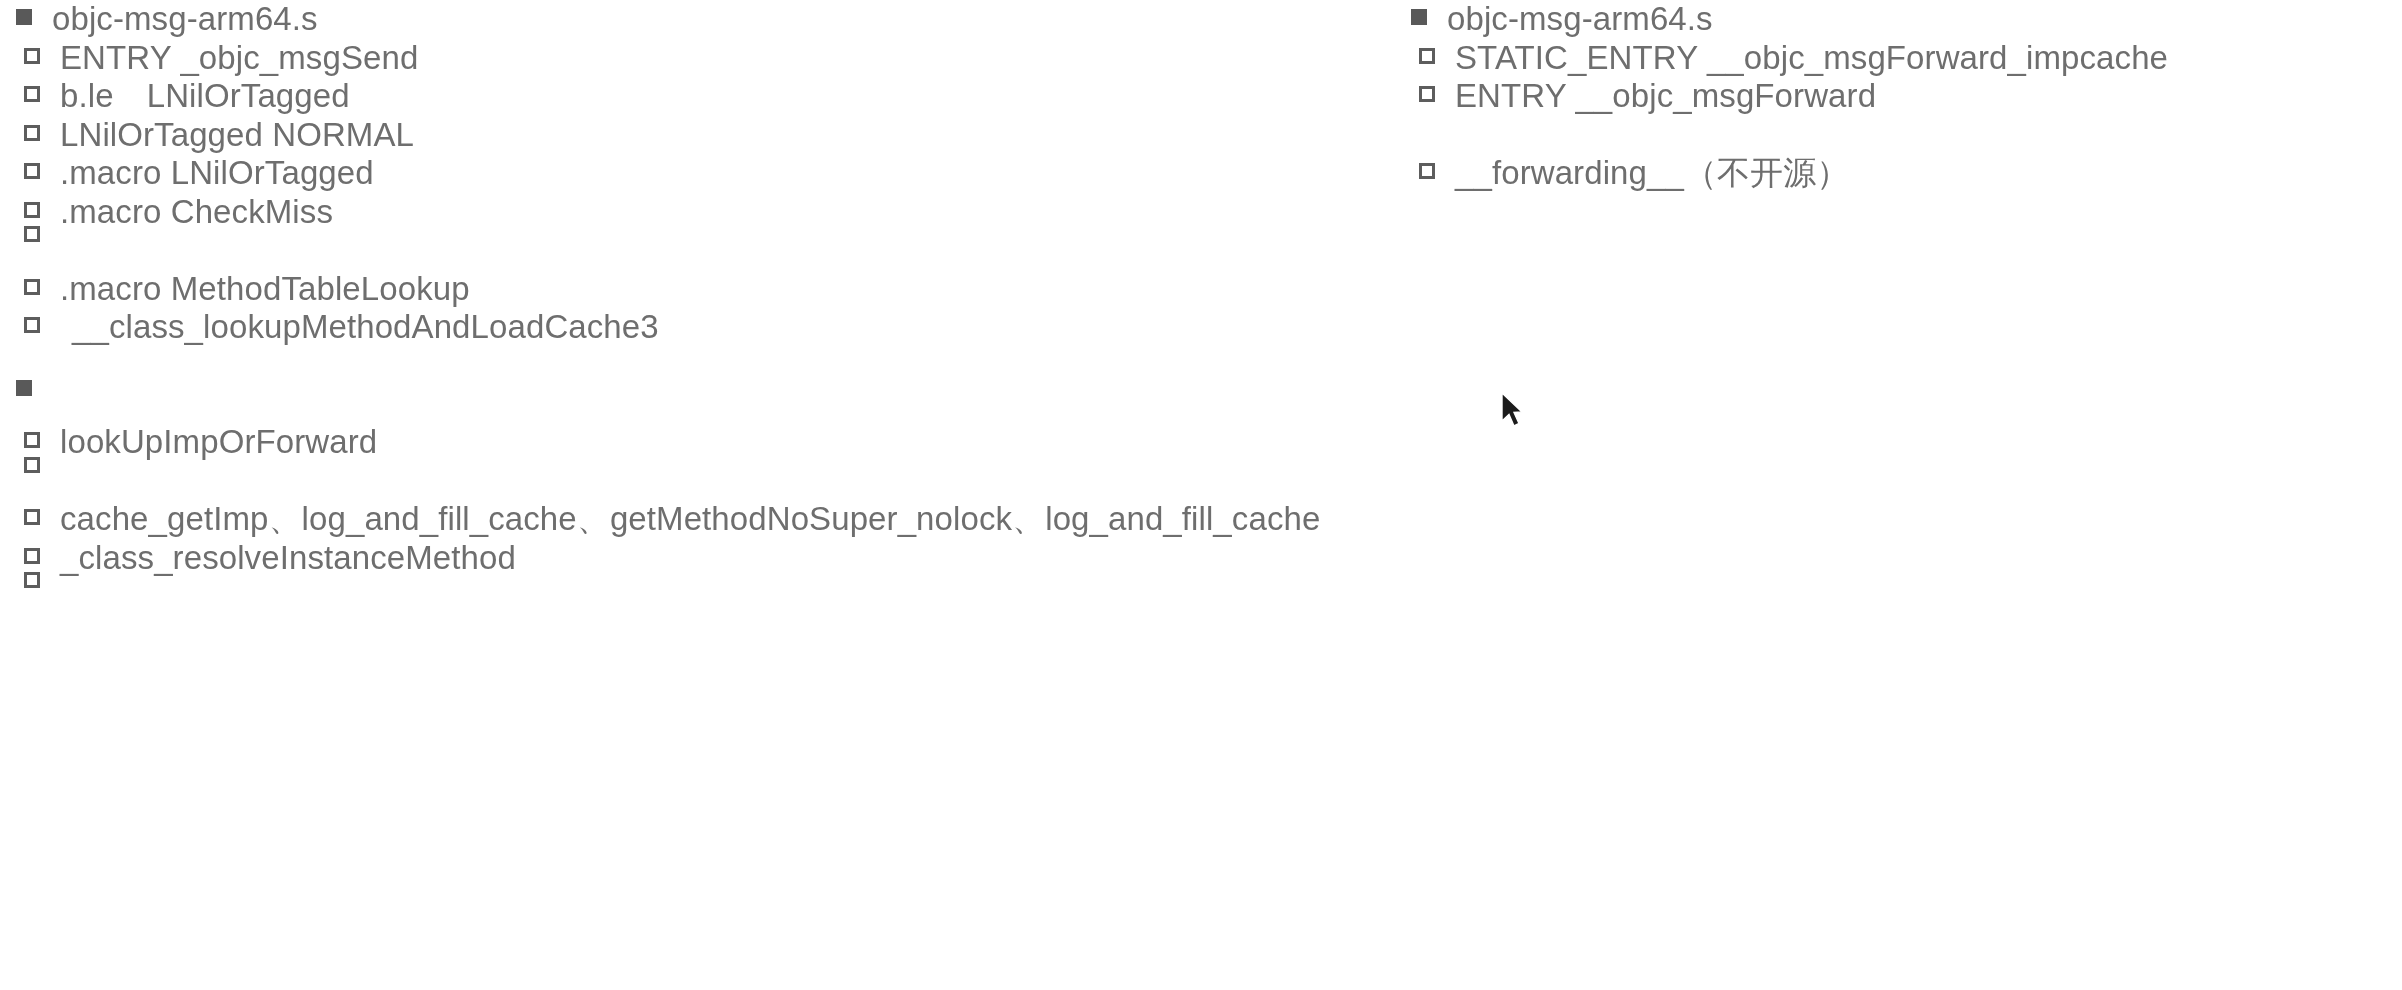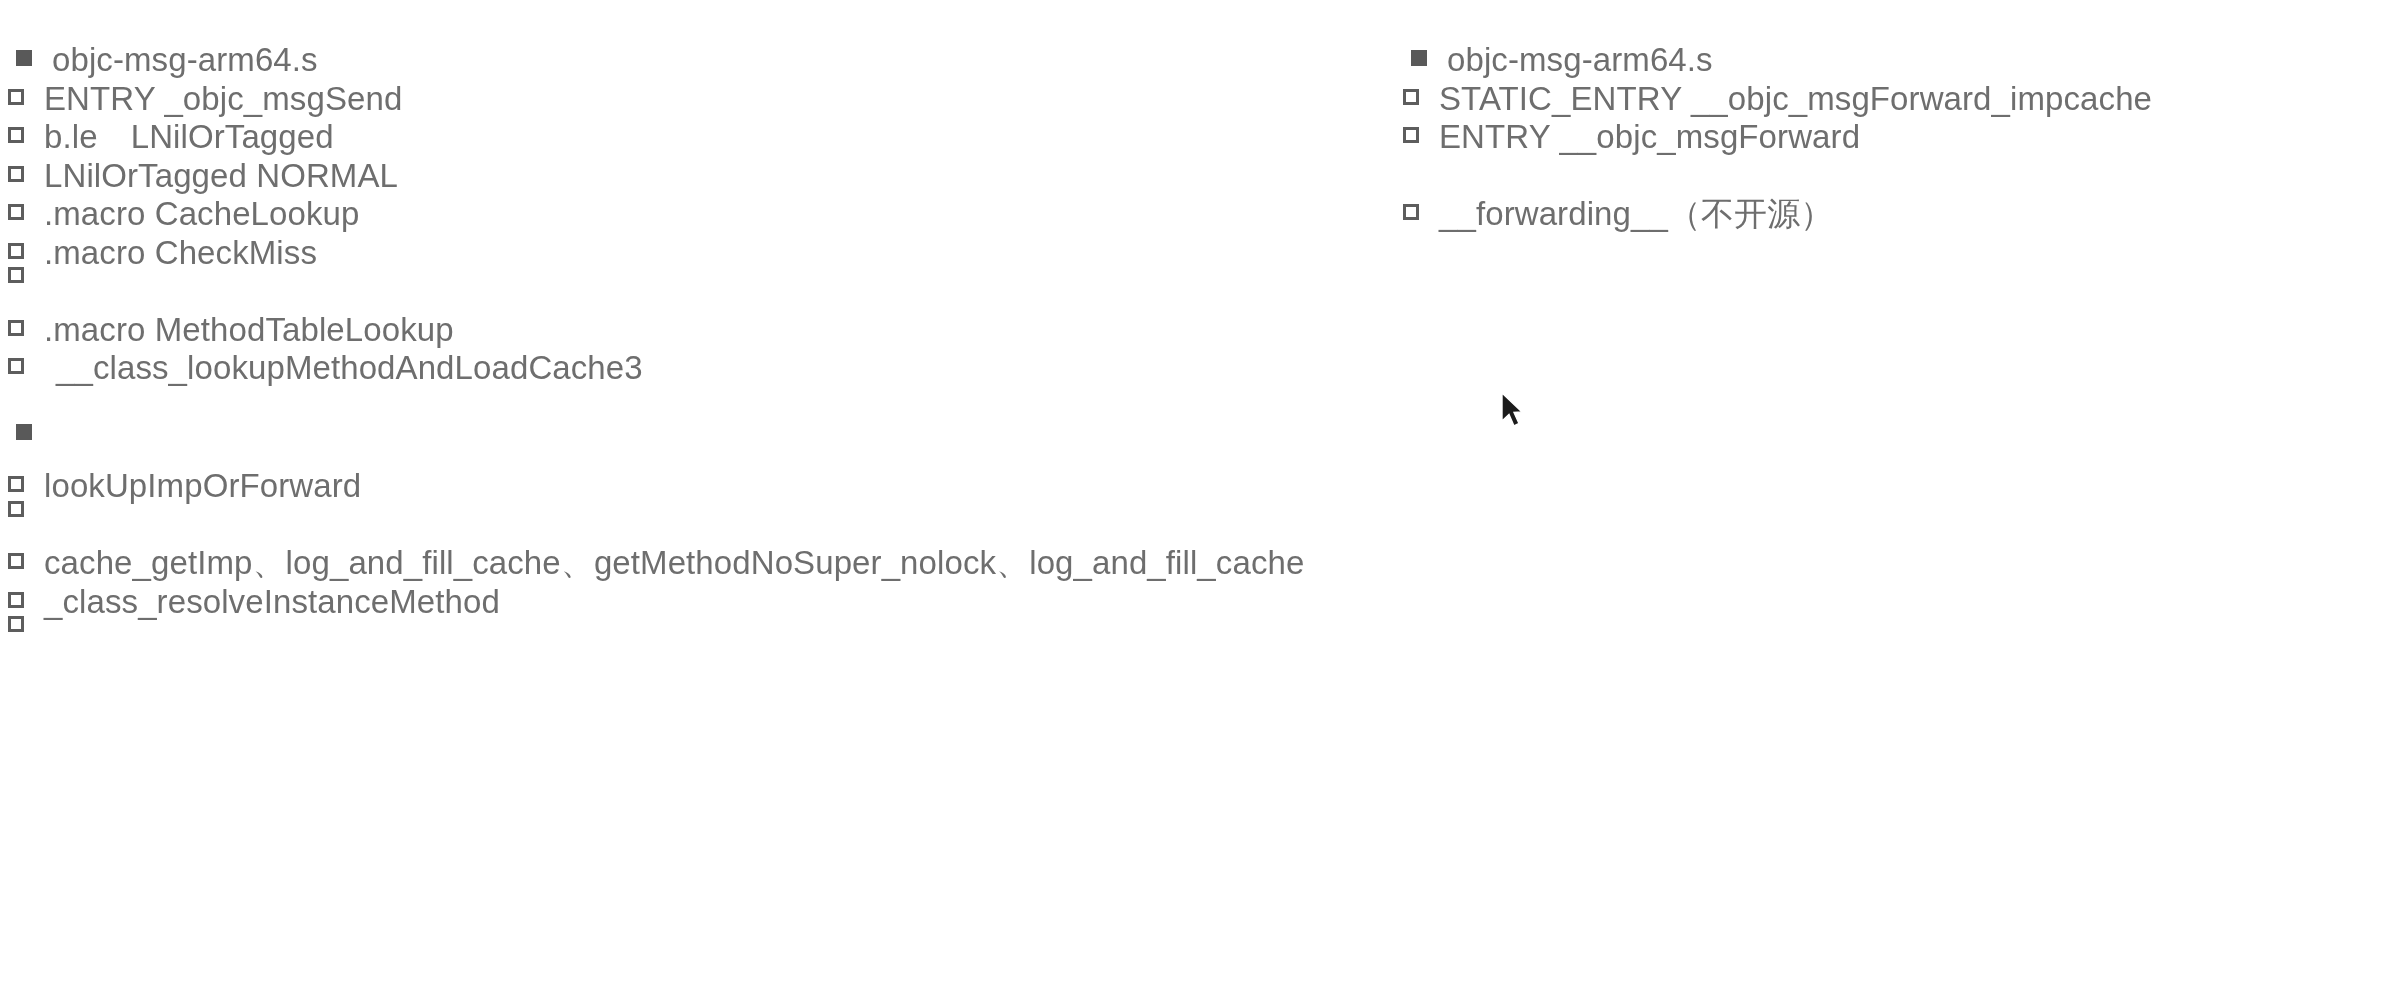--- a/index.html
+++ b/index.html
@@ -66,22 +66,22 @@
   }
 
   .row .label {
     flex: 0 1 auto;
     font-size: 33px;
     line-height: 38px;
     letter-spacing: 0.1px;
     color: #6e6e6e;
   }
 
-  .level-0 { padding-left: 16px; margin-top: 41px; }
-  .level-1 { padding-left: 8px; }
+  .level-0 { padding-left: 16px; }
+  .level-1 { padding-left: 24px; }
   .level-1 .label { padding-left: 10px; }
   .level-0 .label { padding-left: 10px; }
 
   
   .indent-extra .label { padding-left: 22px; }
 
   
   .cursor {
     position: absolute;
     width: 0;
@@ -119,21 +119,21 @@
       <div class="row level-1">
         <span class="marker">
             <span class="sq"></span>
           </span>
         <span class="label">LNilOrTagged NORMAL</span>
       </div>
       <div class="row level-1">
         <span class="marker">
             <span class="sq"></span>
           </span>
-        <span class="label">.macro CacheLookup</span>
+        <span class="label">.macro LNilOrTagged</span>
       </div>
       <div class="row level-1">
         <span class="marker">
             <span class="sq"></span>
           </span>
         <span class="label">.macro CheckMiss</span>
       </div>
       <div class="row level-1">
         <span class="marker">
             <span class="sq"></span>

